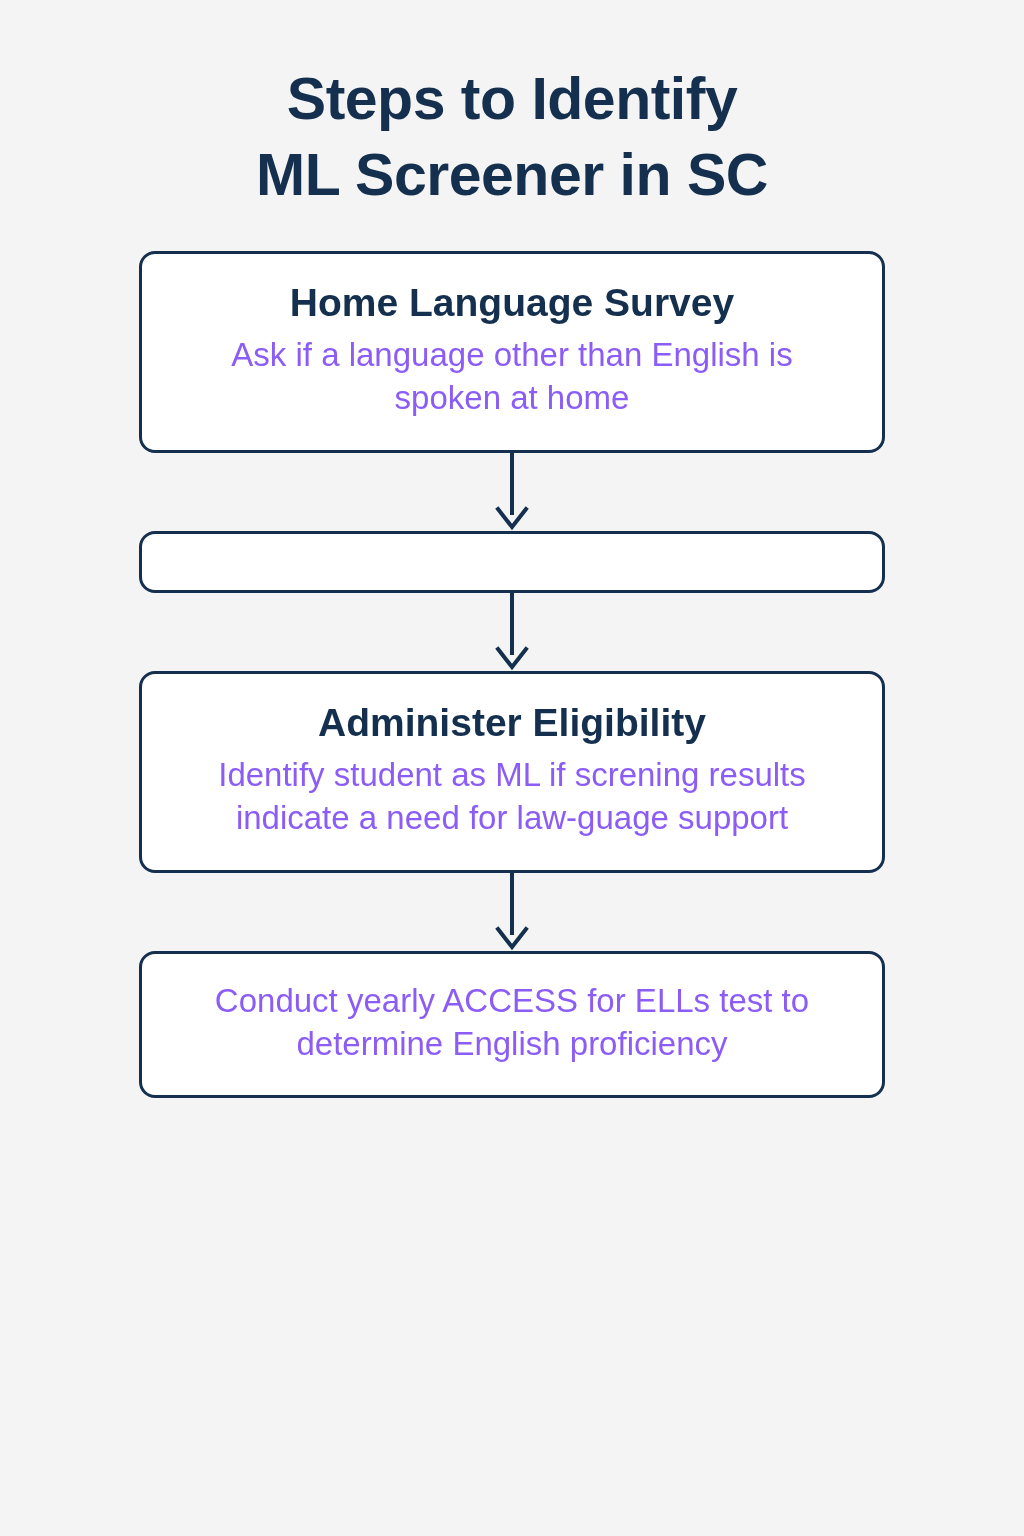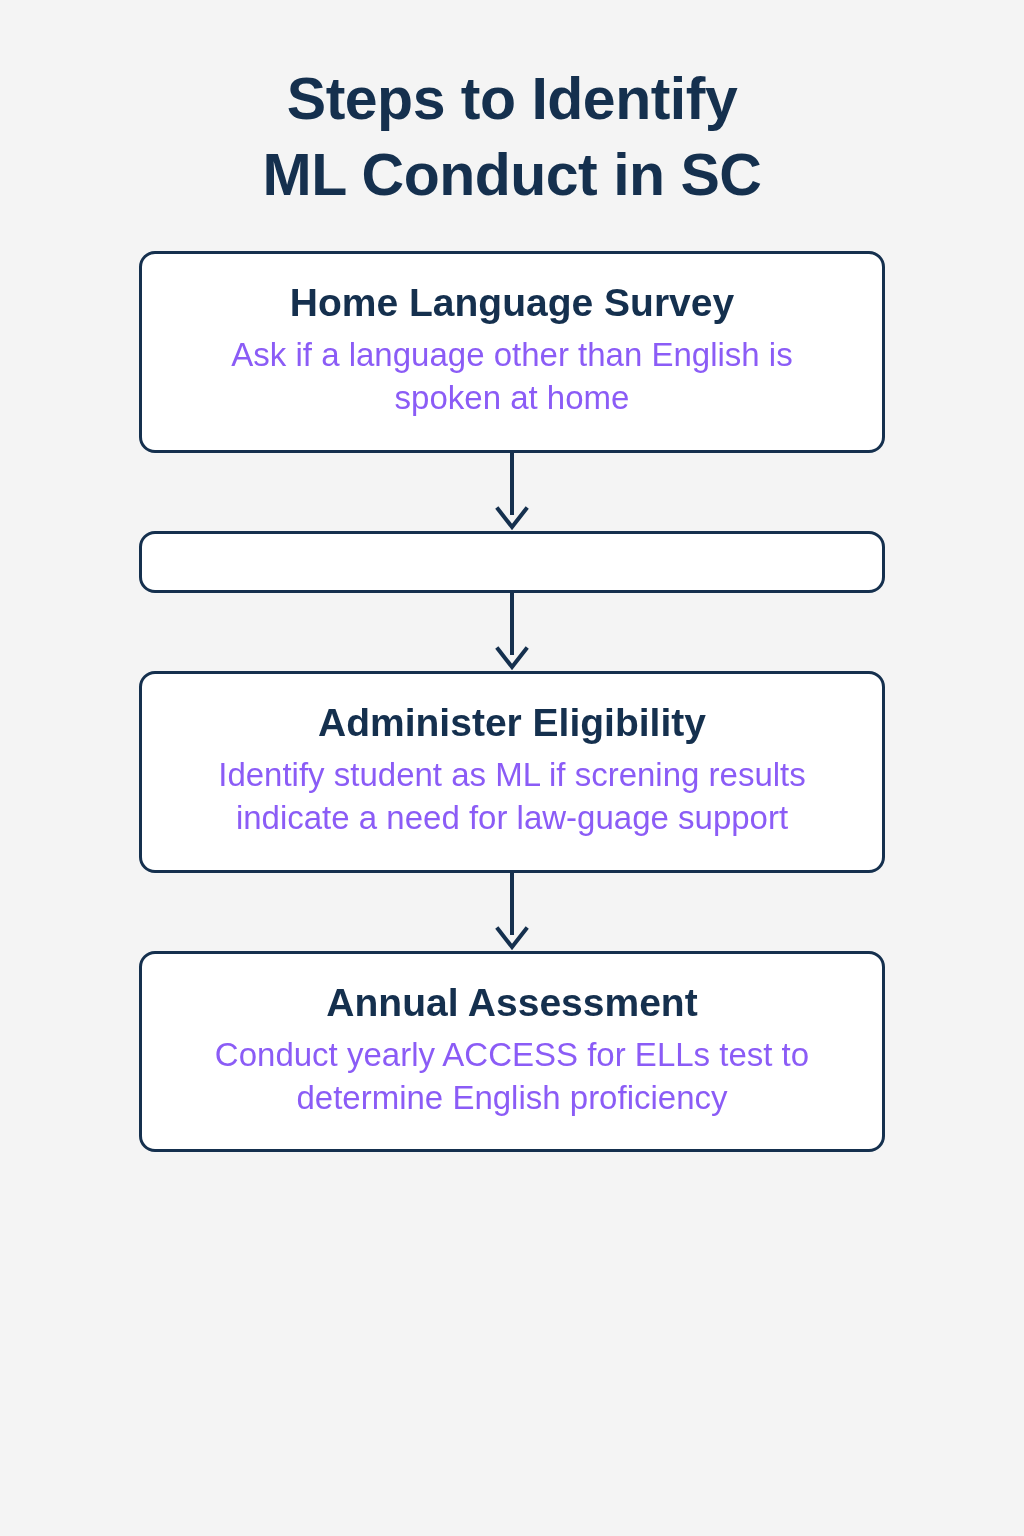--- a/index.html
+++ b/index.html
@@ -76,21 +76,21 @@
     display: block;
   }
 </style>
 </head>
 <body>
 
 <div class="page">
 
   <div class="title">
     <span class="line">Steps to Identify</span>
-    <span class="line">ML Conduct in SC</span>
+    <span class="line">ML Screener in SC</span>
   </div>
 
   <div class="flow">
 
     <div class="step-box">
       <div class="step-title">Home Language Survey</div>
       <div class="step-desc">Ask if a language other than English is spoken at home</div>
     </div>
 
     <div class="connector">
@@ -116,18 +116,17 @@
     </div>
 
     <div class="connector">
       <svg width="36" height="78" viewBox="0 0 36 78" aria-hidden="true">
         <line x1="18" y1="0" x2="18" y2="62" stroke="#15304e" stroke-width="4"></line>
         <polyline points="4,56 18,74 32,56" fill="none" stroke="#15304e" stroke-width="4" stroke-linecap="square" stroke-linejoin="miter"></polyline>
       </svg>
     </div>
 
     <div class="step-box">
-      <div class="step-title">Annual Assessment</div>
       <div class="step-desc">Conduct yearly ACCESS for ELLs test to determine English proficiency</div>
     </div>
 
   </div>
 </div>
 
 </body></html>

